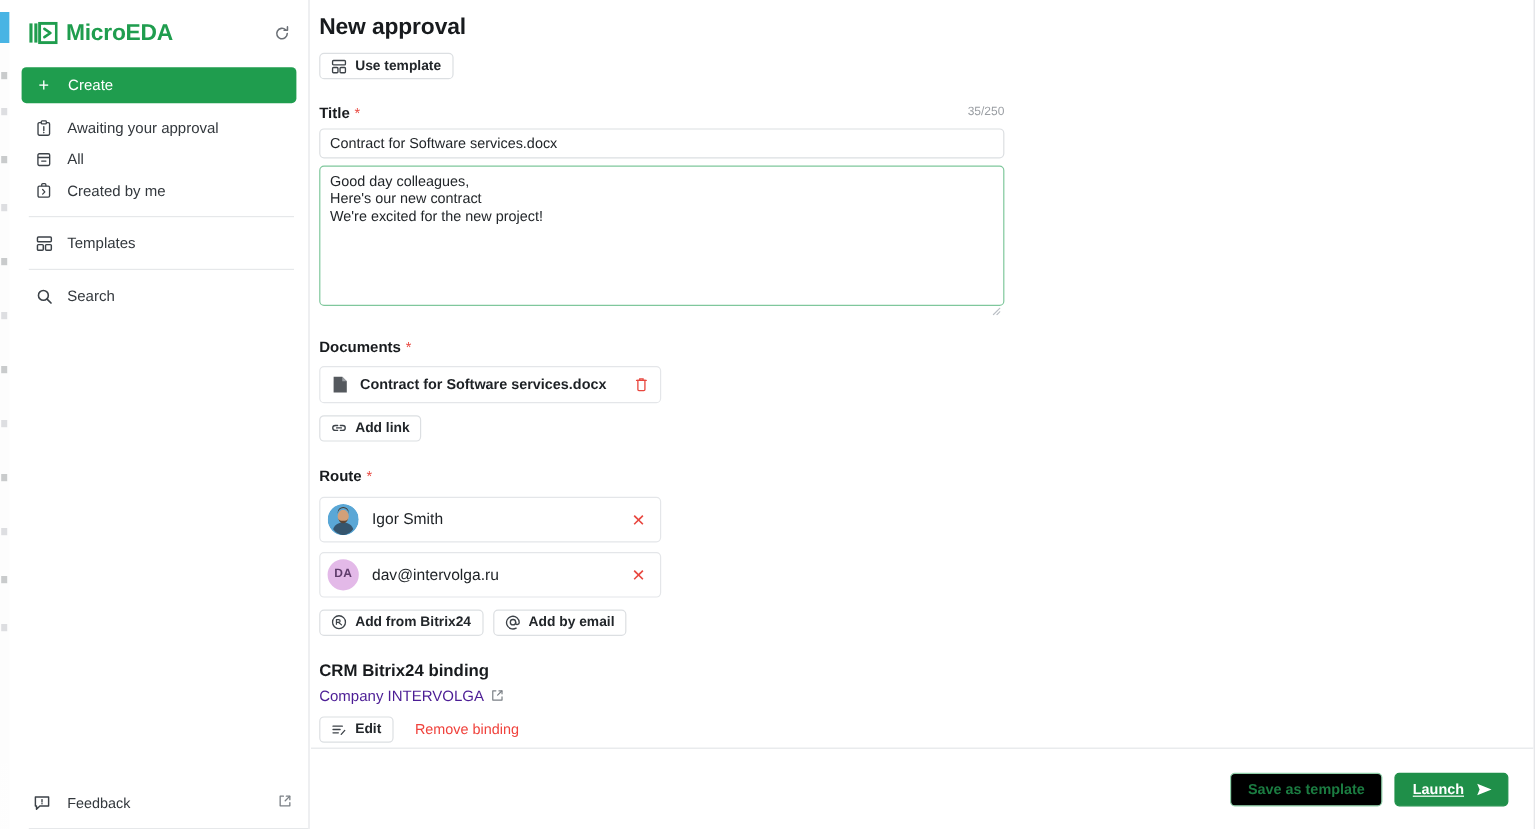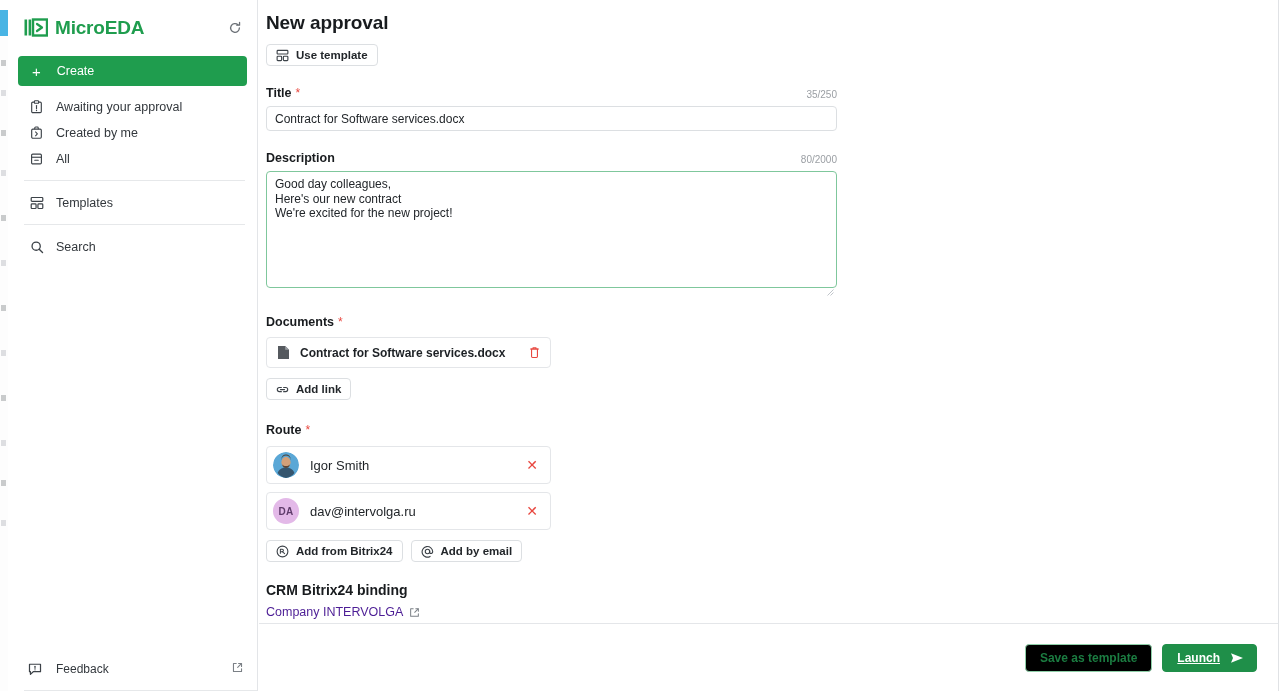--- a/index.html
+++ b/index.html
@@ -103,21 +103,21 @@
     display: inline-flex; align-items: center;
     height: 22px; padding: 0 9px;
     border: 1px solid #dcdfe2; border-radius: 4px;
     background: #fff; font-size: 11.5px; color: #22262a;
     font-weight: bold; cursor: pointer; white-space: nowrap;
   }
   .pill-btn .ic { margin-right: 7px; display:flex; align-items:center; }
   .use-tpl { margin-top: 10px; }
 
   .field-head {
-    display: flex; align-items: flex-end;
+    display: flex; align-items: center;
     width: 571px; margin-top: 20px;
   }
   .field-label { font-size: 12.5px; font-weight: bold; color: #181b1e; }
   .req { color: #e8473f; margin-left: 4px; font-size: 12px; }
   .counter { margin-left: auto; font-size: 10px; color: #9a9ea3; }
 
   .text-input {
     width: 571px; height: 25px; margin-top: 6px;
     border: 1px solid #dcdfe2; border-radius: 4px;
     padding: 0 8px; font-size: 12px; color: #22262a;
@@ -265,37 +265,37 @@
             <line x1="7" y1="6.4" x2="7" y2="10" stroke="#3c4248" stroke-width="1.3" stroke-linecap="round"></line>
             <circle cx="7" cy="12" r="0.75" fill="#3c4248"></circle>
           </svg>
         </span>
         <span>Awaiting your approval</span>
       </div>
 
       <div class="nav-item">
         <span class="ic">
           <svg width="13" height="14" viewBox="0 0 14 16">
+            <rect x="1.4" y="2.4" width="11.2" height="11.2" rx="1.3" fill="none" stroke="#3c4248" stroke-width="1.3"></rect>
+            <line x1="1.4" y1="6" x2="12.6" y2="6" stroke="#3c4248" stroke-width="1.3"></line>
+            <line x1="5" y1="9.4" x2="9" y2="9.4" stroke="#3c4248" stroke-width="1.3" stroke-linecap="round"></line>
+          </svg>
+        </span>
+        <span>All</span>
+      </div>
+
+      <div class="nav-item">
+        <span class="ic">
+          <svg width="13" height="14" viewBox="0 0 14 16">
             <rect x="1.5" y="3.6" width="11" height="10.4" rx="1.3" fill="none" stroke="#3c4248" stroke-width="1.3"></rect>
             <path d="M5 3.6 V2.2 a1 1 0 0 1 1-1 h2 a1 1 0 0 1 1 1 V3.6" fill="none" stroke="#3c4248" stroke-width="1.2"></path>
             <path d="M5.9 6.8 L8 9 L5.9 11.2" fill="none" stroke="#3c4248" stroke-width="1.2" stroke-linecap="round" stroke-linejoin="round"></path>
           </svg>
         </span>
         <span>Created by me</span>
-      </div>
-
-      <div class="nav-item">
-        <span class="ic">
-          <svg width="13" height="14" viewBox="0 0 14 16">
-            <rect x="1.4" y="2.4" width="11.2" height="11.2" rx="1.3" fill="none" stroke="#3c4248" stroke-width="1.3"></rect>
-            <line x1="1.4" y1="6" x2="12.6" y2="6" stroke="#3c4248" stroke-width="1.3"></line>
-            <line x1="5" y1="9.4" x2="9" y2="9.4" stroke="#3c4248" stroke-width="1.3" stroke-linecap="round"></line>
-          </svg>
-        </span>
-        <span>All</span>
       </div>
 
       <div class="nav-sep"></div>
 
       <div class="nav-item">
         <span class="ic">
           <svg width="14" height="14" viewBox="0 0 15 15">
             <rect x="1.3" y="1.6" width="12.4" height="4.2" rx="0.9" fill="none" stroke="#3c4248" stroke-width="1.3"></rect>
             <rect x="1.3" y="8.4" width="5.2" height="5" rx="0.9" fill="none" stroke="#3c4248" stroke-width="1.3"></rect>
             <rect x="8.5" y="8.4" width="5.2" height="5" rx="0.9" fill="none" stroke="#3c4248" stroke-width="1.3"></rect>
@@ -359,24 +359,20 @@
 
       
       <div class="field-head">
         <span class="field-label">Title</span>
         <span class="req">*</span>
         <span class="counter">35/250</span>
       </div>
       <input class="text-input" type="text" value="Contract for Software services.docx" style="">
 
       
-      <div class="field-head">
-        <span class="field-label">Description</span>
-        <span class="counter">80/2000</span>
-      </div>
       <div class="ta-wrap">
         <textarea class="text-area" style="">Good day colleagues,
 Here's our new contract
 We're excited for the new project!</textarea>
         <span class="ta-grip">
           <svg width="7" height="7" viewBox="0 0 7 7">
             <line x1="6.5" y1="0.5" x2="0.5" y2="6.5" stroke="#b9bec4" stroke-width="0.9"></line>
             <line x1="6.5" y1="3.5" x2="3.5" y2="6.5" stroke="#b9bec4" stroke-width="0.9"></line>
           </svg>
         </span>

